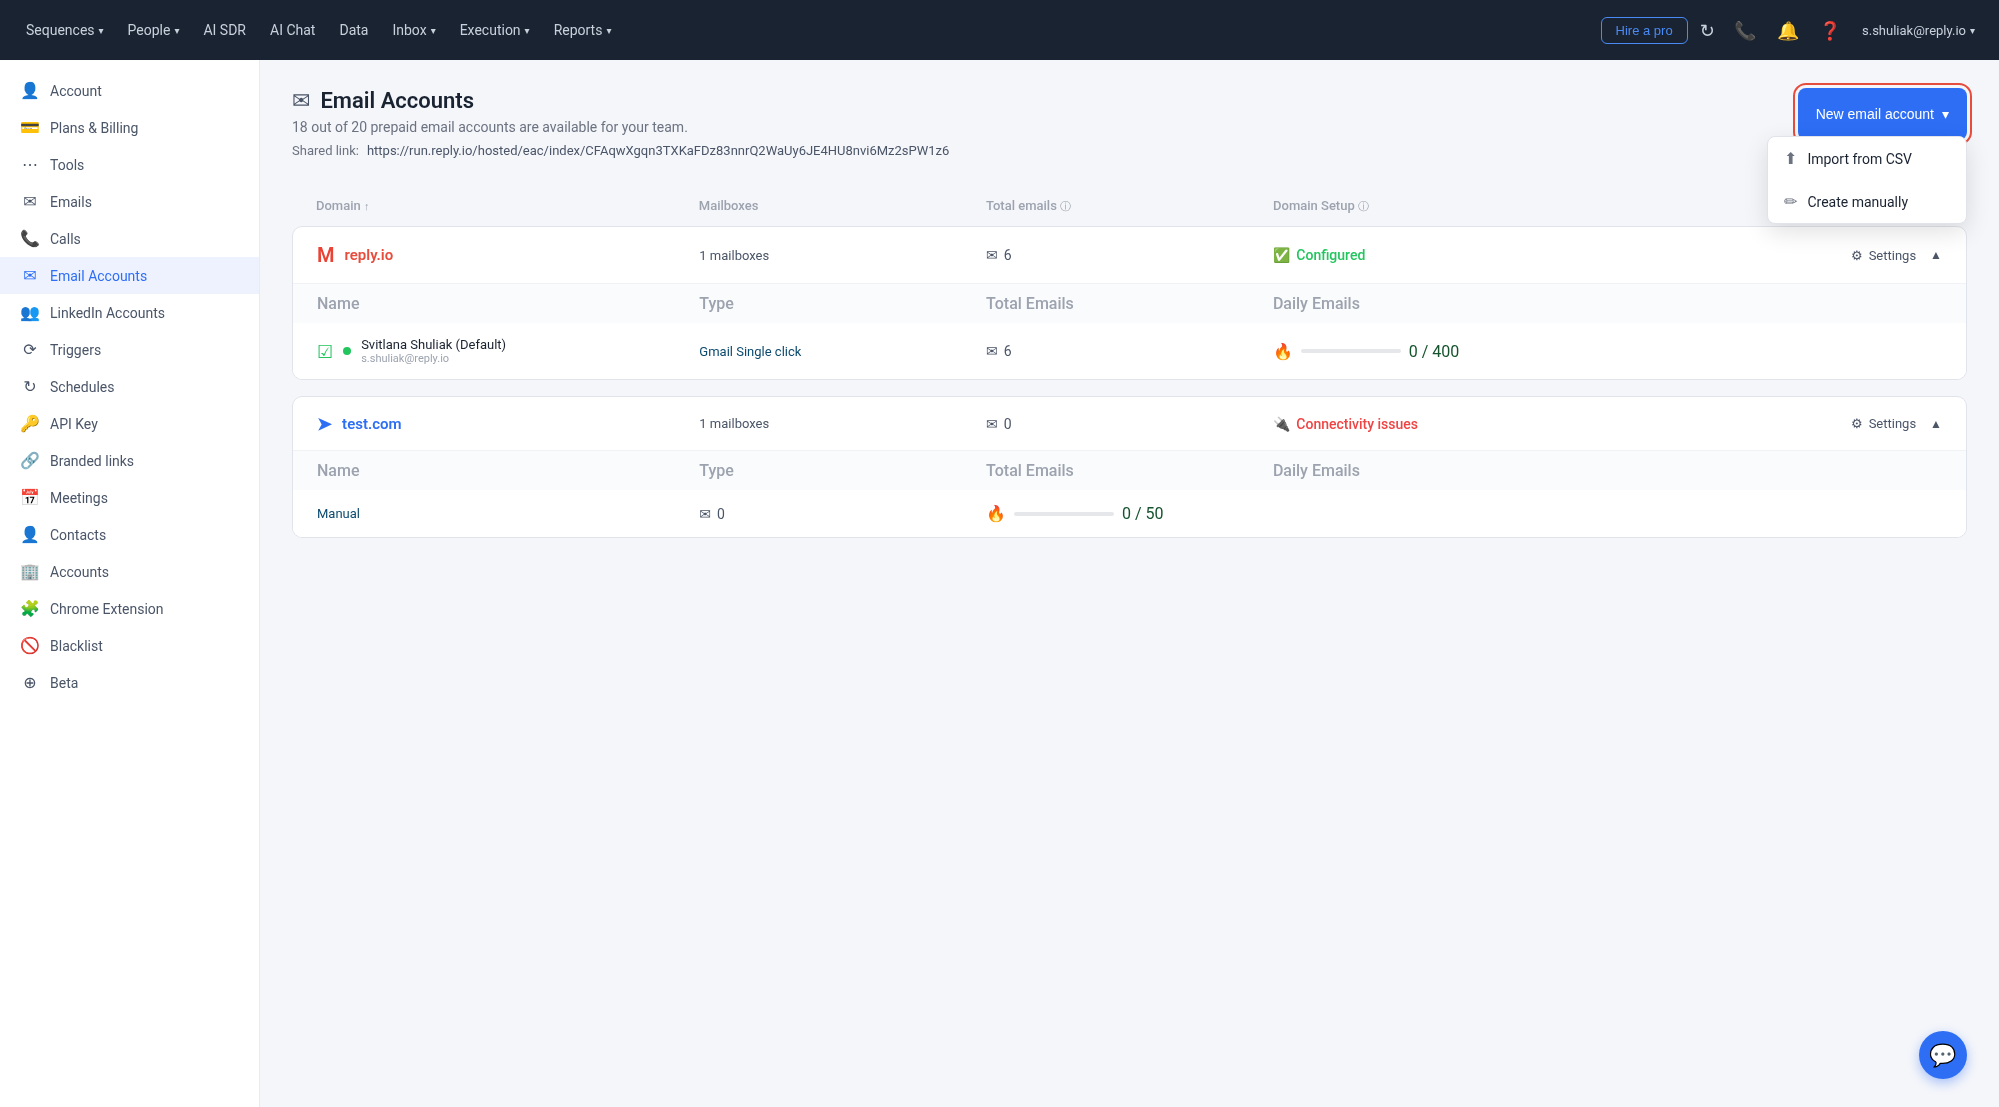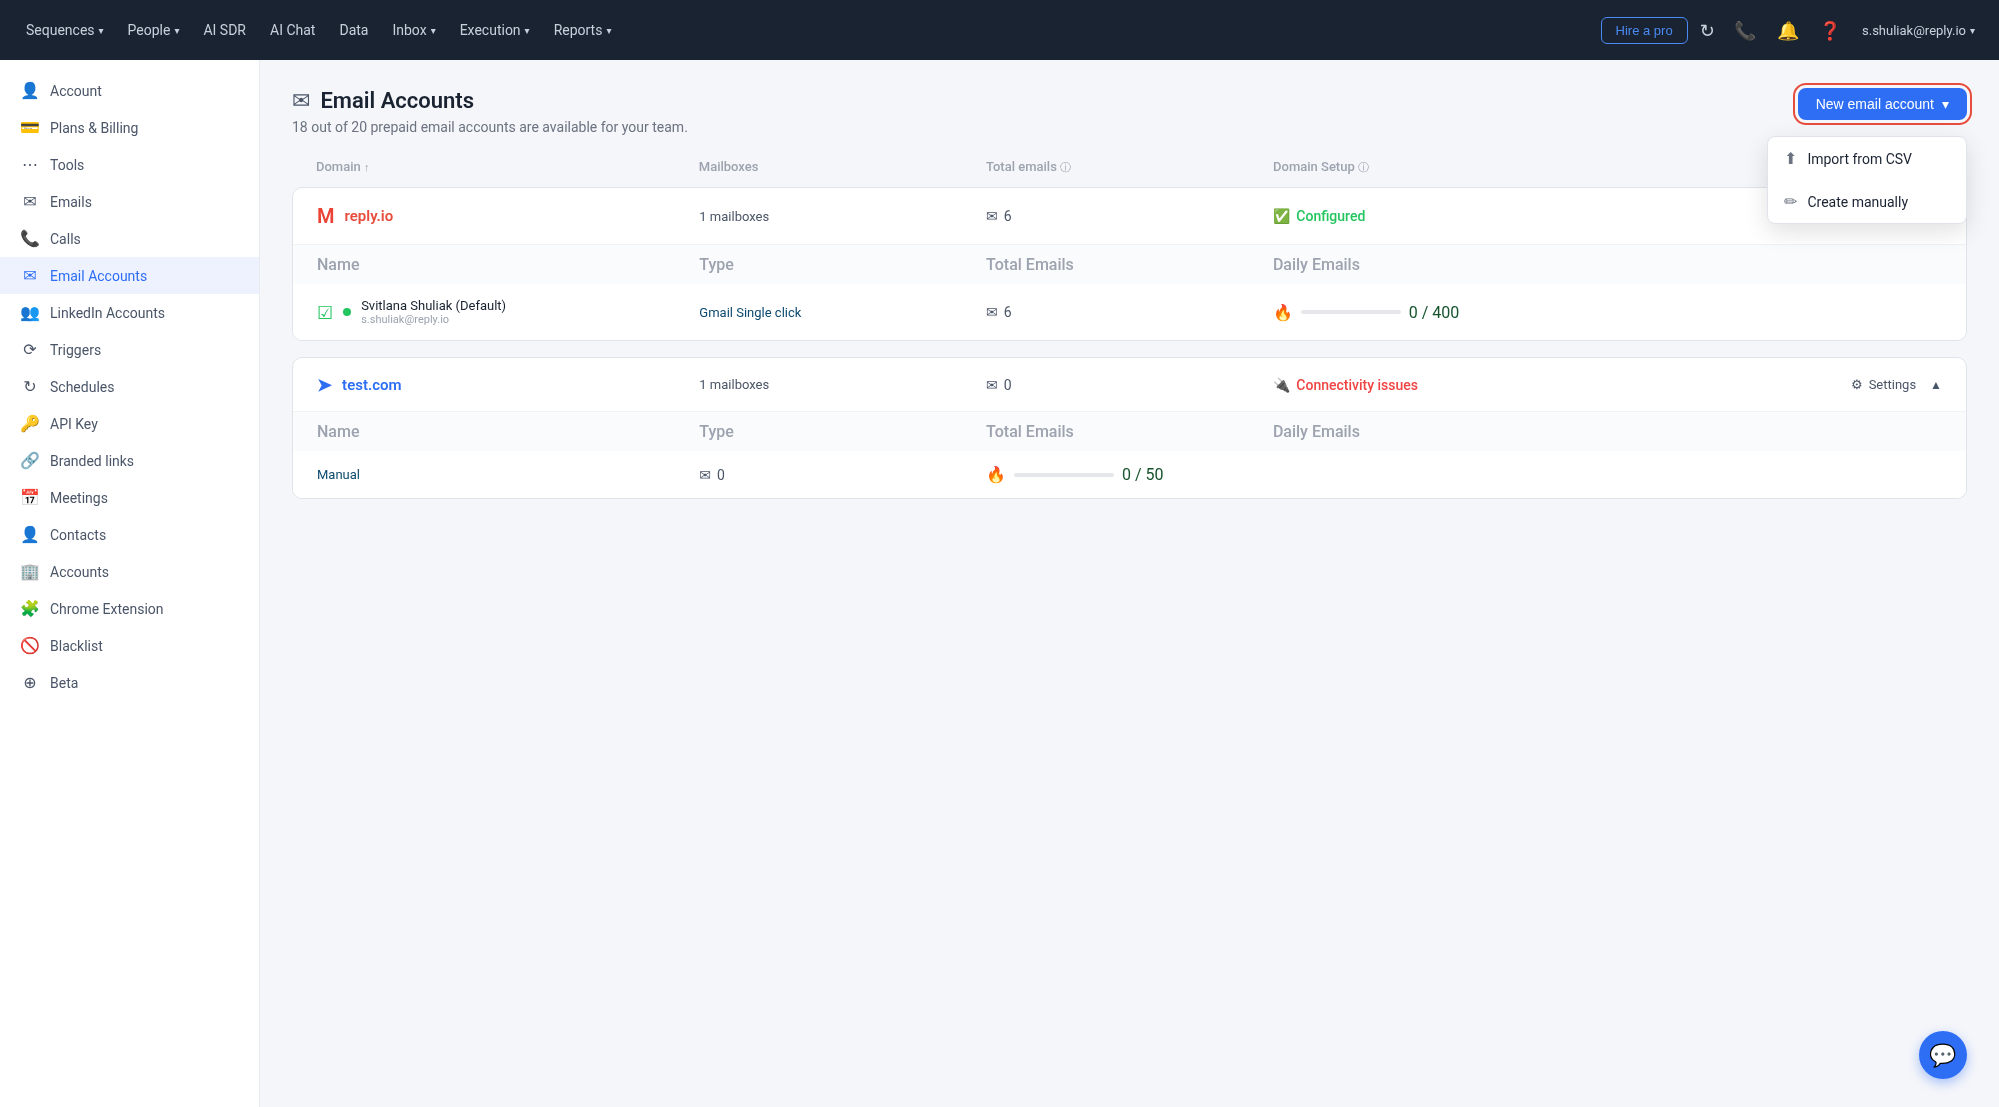--- a/index.html
+++ b/index.html
@@ -100,21 +100,21 @@
     .page-title-icon { font-size: 22px; color: #4a5568; }
 
     .subtitle { color: #6b7280; font-size: 14px; margin-bottom: 8px; }
     .shared-link { display: flex; align-items: center; gap: 8px; color: #6b7280; font-size: 13px; margin-bottom: 24px; }
     .shared-link a { color: #4a5568; text-decoration: none; }
 
     .new-email-btn {
       background: #2d6ef5;
       color: #fff;
       border: none;
-      padding: 8px 18px;
+      padding: 18px 18px;
       border-radius: 8px;
       cursor: pointer;
       font-size: 14px;
       font-weight: 500;
       display: flex;
       align-items: center;
       gap: 8px;
       outline: 2px solid #e74c3c;
       outline-offset: 3px;
       position: relative;
@@ -352,20 +352,24 @@
   </aside>
 
   <main class="main">
     <div class="page-header">
       <div>
         <div class="page-title-area">
           <span class="page-title-icon">✉</span>
           <h1 class="page-title">Email Accounts</h1>
         </div>
         <p class="subtitle" style="margin-top:6px;">18 out of 20 prepaid email accounts are available for your team.</p>
+        <div class="shared-link">
+          <span>Shared link:</span>
+          <a href="#">https://run.reply.io/hosted/eac/index/CFAqwXgqn3TXKaFDz83nnrQ2WaUy6JE4HU8nvi6Mz2sPW1z6</a>
+        </div>
       </div>
       <div class="header-right">
         <button class="new-email-btn">
           <span>New email account</span>
           <span>▾</span>
         </button>
 
         <div class="dropdown-menu">
           <div class="dropdown-item">
             <span class="di-icon">⬆</span>

